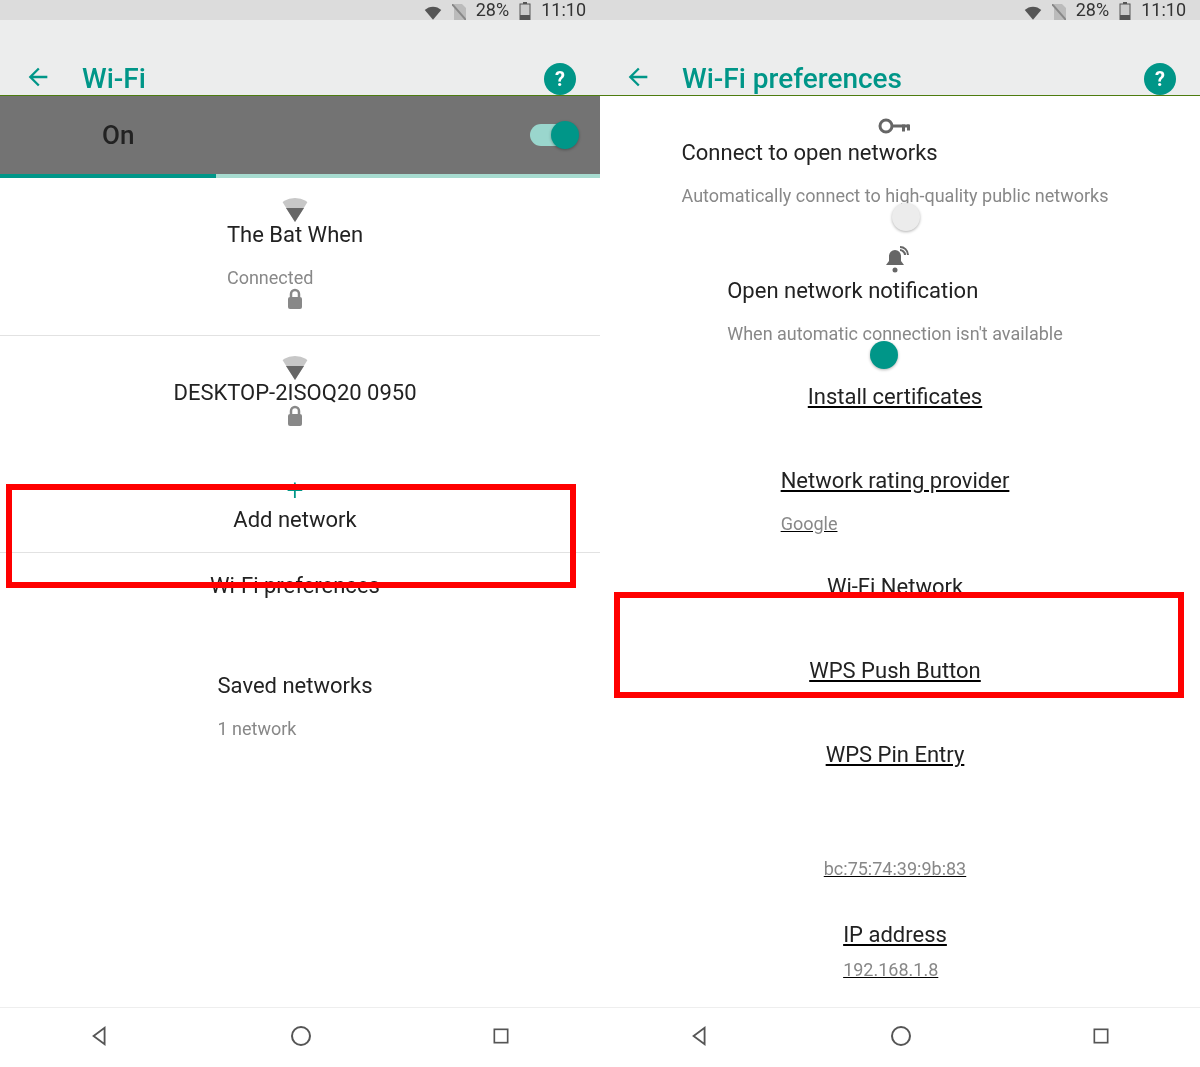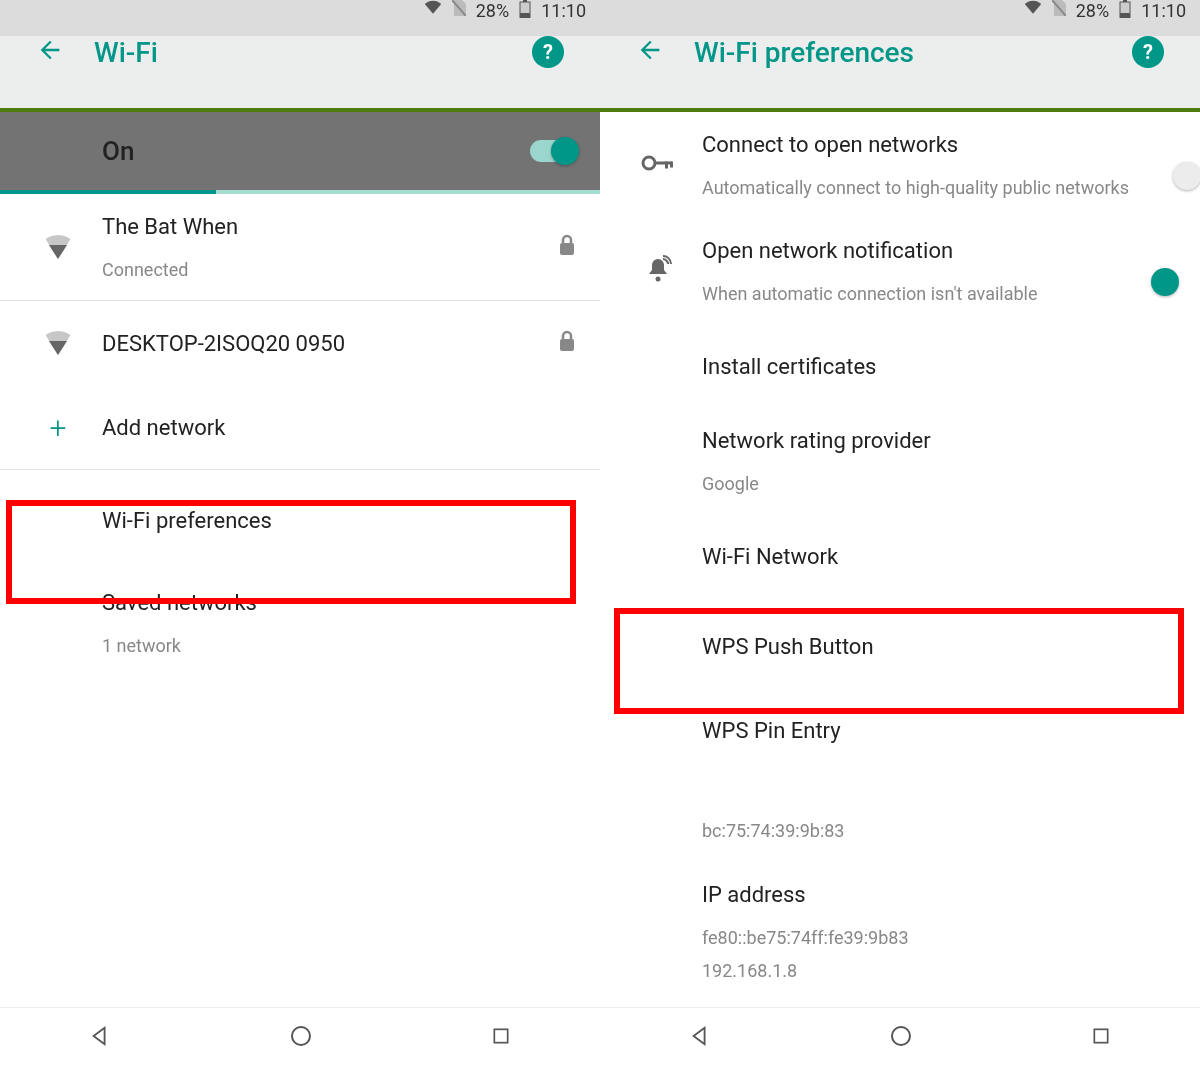--- a/index.html
+++ b/index.html
@@ -12,39 +12,39 @@
   }
   .phone {
     width: 600px;
     height: 1067px;
     display: flex;
     flex-direction: column;
     position: relative;
     background:#fff;
   }
   .statusbar {
-    height: 36px;
+    height: 20px;
     background: #dcdcdc;
     display: flex;
-    align-items: flex-start;
+    align-items: flex-end;
     justify-content: flex-end;
     padding: 0 14px;
     gap: 10px;
     font-size: 18px;
     color: #333;
   }
   .statusbar span { display:inline-flex; align-items:center; }
   .appbar {
     height: 76px;
     background: #eceded;
     display: flex;
-    align-items: flex-start;
-    padding: 0 36px;
+    align-items: flex-end;
+    padding: 0 24px;
     gap: 30px;
-    border-bottom: 4px solid #4d7c0f;
+    border-bottom: 1px solid #4d7c0f;
   }
   .appbar .title {
     color: #009688;
     font-size: 28px;
     font-weight: 500;
     flex: 1;
   }
   .help-badge {
     width: 32px; height: 32px; border-radius: 50%;
     background: #009688; color: #fff;
@@ -60,20 +60,21 @@
     font-size: 26px; font-weight:500; color:#222;
   }
   .progress {
     height: 4px; background:#a7dcd0; position:relative;
   }
   .progress .fill { position:absolute; left:0; top:0; height:4px; width:36%; background:#009688;}
   .row {
     display:flex; align-items:center;
     padding: 20px 24px 20px 14px;
     min-height: 84px;
+    flex-direction: column;
   }
   .row .iconcol { width: 88px; display:flex; justify-content:center; align-items:center; color:#777;}
   .row .textcol { flex:1; }
   .row .textcol .primary { font-size: 22px; color:#222; }
   .row .textcol .secondary { font-size: 18px; color:#888; margin-top:20px;}
   .row .tail { color:#777; font-size: 22px; }
   .sep { height:1px; background:#e2e2e2; }
   .highlight {
     position:absolute;
     border: 6px solid #ff0000;
@@ -92,21 +93,21 @@
   .toggle.on { background:#9ad6cd; }
   .toggle.on .knob { right:-3px; background:#009688; }
   .toggle.off { background:#bfbfbf; }
   .toggle.off .knob { left:-3px; background:#ececec; }
   
   .wifi-icon { position:relative; width:30px; height:24px;}
   .wifi-icon .full{ width:0;height:0;border-left:15px solid transparent;border-right:15px solid transparent;border-top:24px solid #c7c7c7; position:absolute; top:0; border-radius:50% 50% 0 0/40% 40% 0 0;}
   .wifi-icon .fill{ width:0;height:0;border-left:9px solid transparent;border-right:9px solid transparent;border-top:14px solid #666; position:absolute; top:10px; left:6px;}
   
   .right .row .iconcol { width: 88px; }
-  .right .row.indent .textcol { padding-left: 0; }
+  .right .row.indent .textcol { padding-left: 0; text-decoration: underline; }
 </style>
 </head>
 <body>
 
 <div class="phone left">
   <div class="statusbar">
     <span>
         <svg width="18" height="14" viewBox="0 0 24 18">
           <path d="M12 18L1 5c6-6 16-6 22 0L12 18z" fill="#555"></path>
         </svg>
@@ -331,21 +332,20 @@
       <div class="iconcol"></div>
       <div class="textcol">
         <div class="secondary">bc:75:74:39:9b:83</div>
       </div>
     </div>
 
     <div class="row indent" style="padding-bottom:0;">
       <div class="iconcol"></div>
       <div class="textcol">
         <div class="primary">IP address</div>
-        <div class="secondary">fe80::be75:74ff:fe39:9b83</div>
         <div class="secondary" style="margin-top:12px;">192.168.1.8</div>
       </div>
     </div>
 
     <div class="highlight" style="left:14px; top:496px; width:570px; height:106px;"></div>
   </div>
 
   <div class="navbar">
     <span><svg width="22" height="22" viewBox="0 0 24 24">
           <path d="M17 3v18L5 12z" fill="none" stroke="#555" stroke-width="2"></path>

